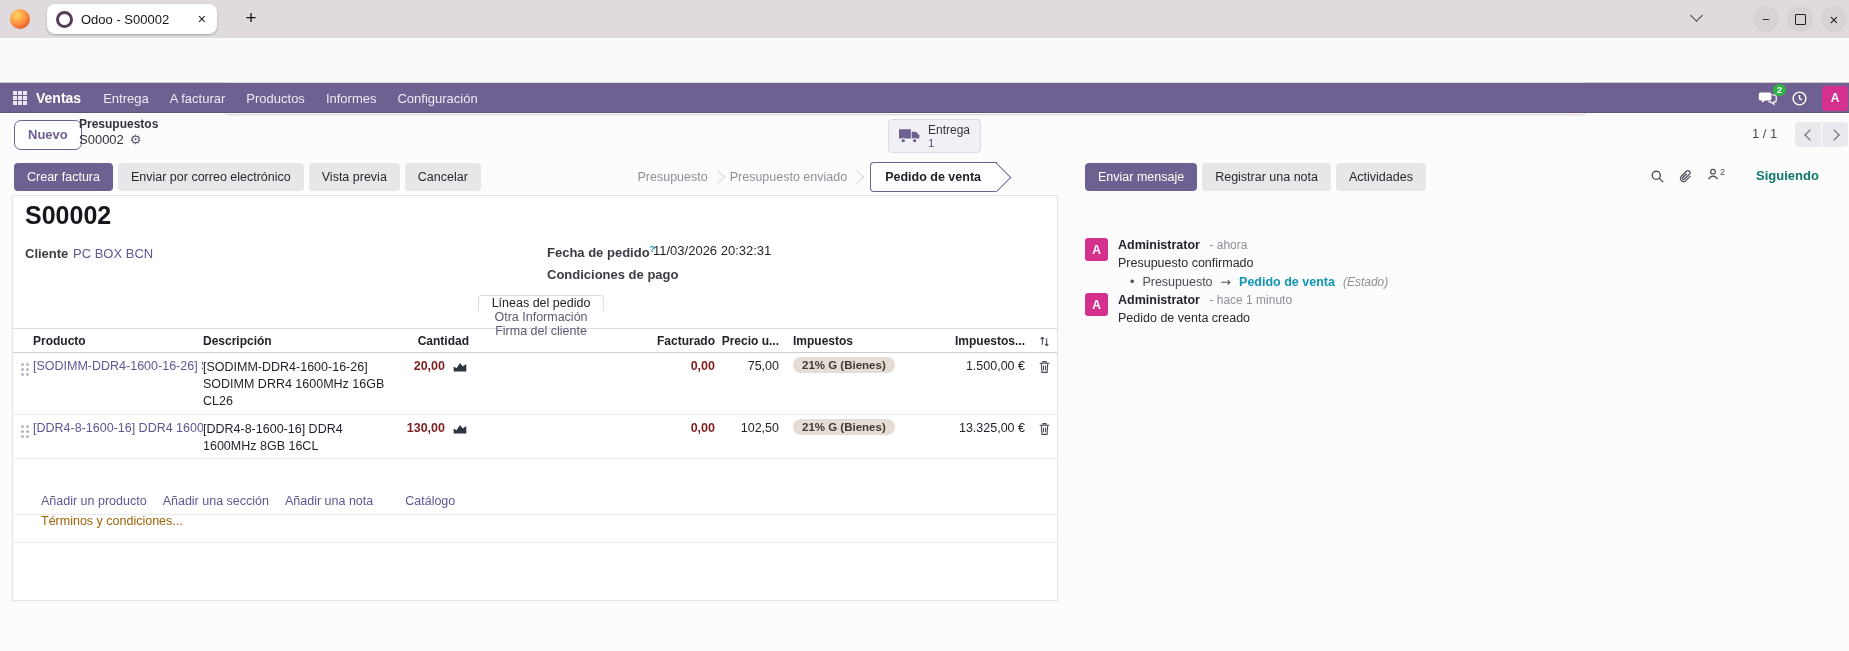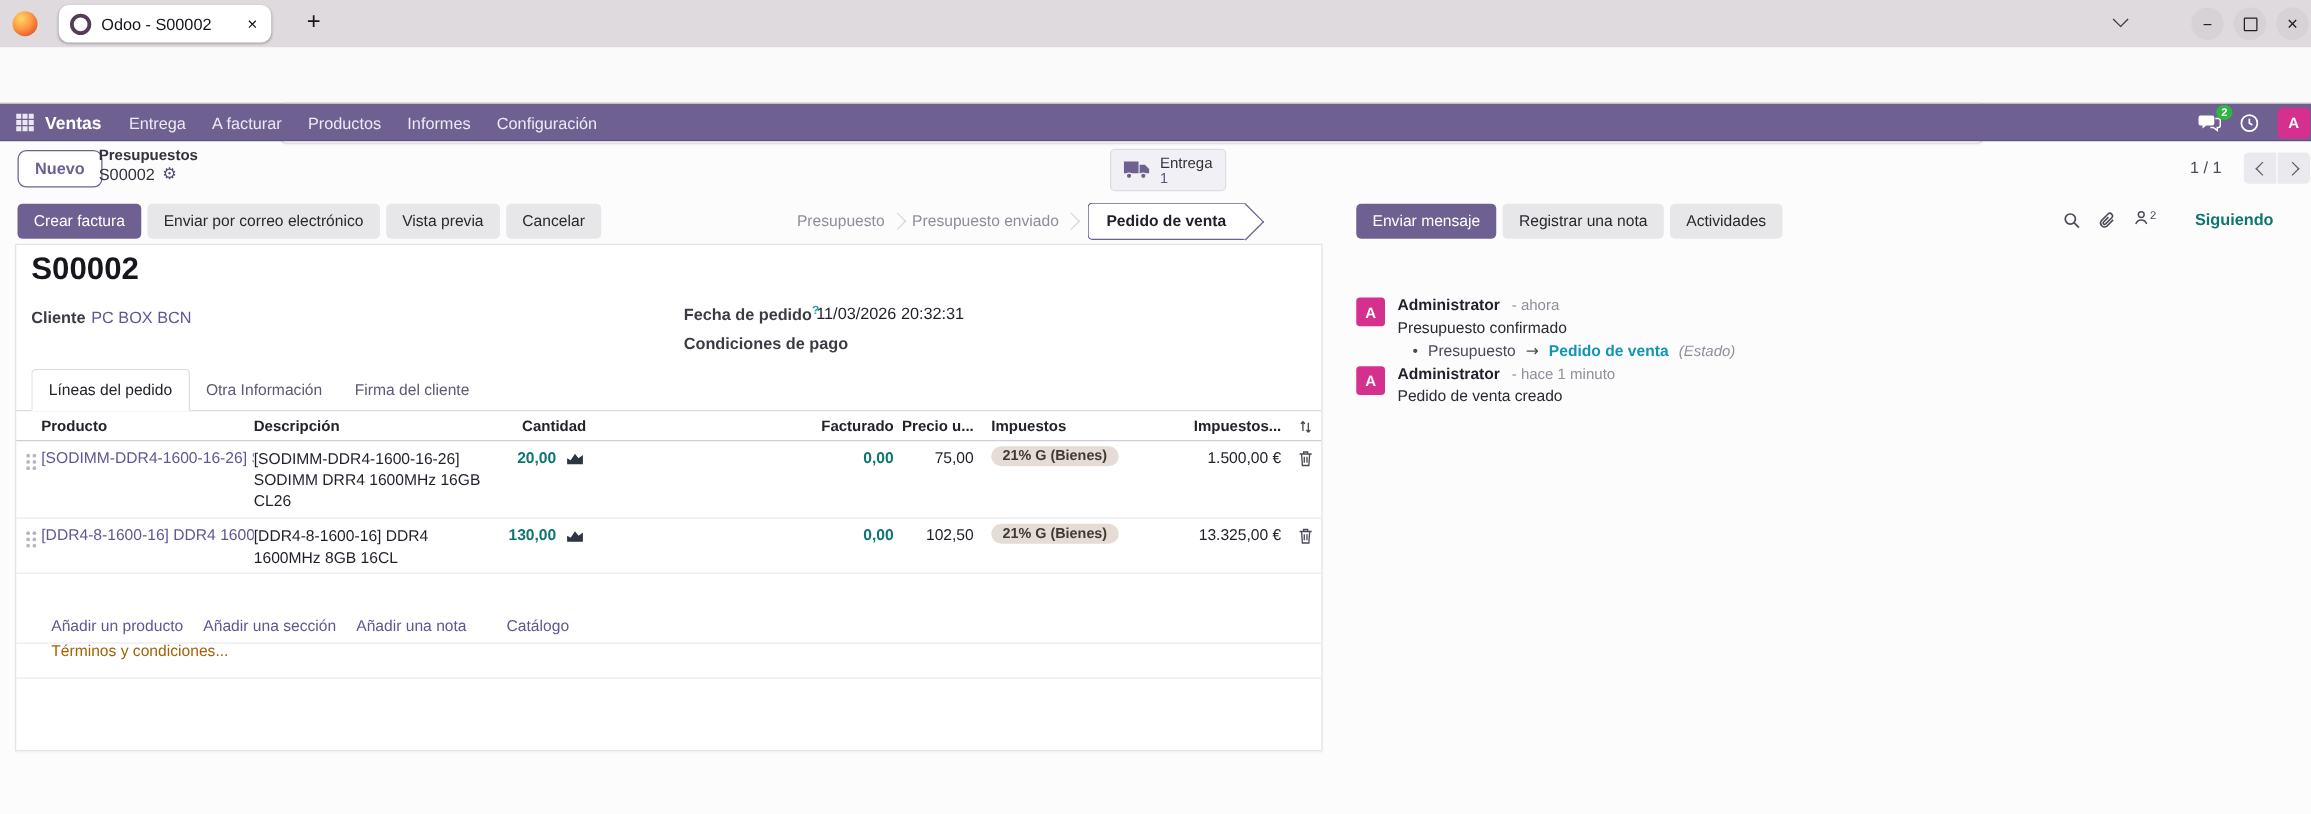--- a/index.html
+++ b/index.html
@@ -92,39 +92,39 @@
   .sabs{position:absolute;}
   #sheet-title{left:12px;top:5px;font-size:25px;font-weight:700;color:#17161d;}
   .flabel{font-size:13px;font-weight:600;color:#3c3b44;}
   #f-cliente-label{left:12px;top:50px;}
   #f-cliente-val{left:60px;top:50px;font-size:13px;color:#5f5794;}
   #f-fecha-label{left:534px;top:47px;}
   .sup-help{font-size:9.5px;color:#17a2b8;vertical-align:super;}
   #f-fecha-val{left:640px;top:47px;font-size:13px;color:#211f2a;}
   #f-cond-label{left:534px;top:71px;}
 
-  #tabsbar{left:0;top:99px;width:100%;height:34px;border-bottom:1px solid #dcdce3;box-sizing:border-box;display:flex;align-items:center;padding-left:12px;}
+  #tabsbar{left:0;top:99px;width:100%;height:34px;border-bottom:1px solid #dcdce3;box-sizing:border-box;display:flex;align-items:center;padding-left:12px;flex-direction:column;}
   .ntab{font-size:12.5px;height:34px;display:flex;align-items:center;padding:0 13px;box-sizing:border-box;}
   .ntab.active{background:#fff;border:1px solid #dcdce3;border-bottom:1px solid #fff;border-radius:4px 4px 0 0;margin-bottom:-1px;color:#24232b;}
   .ntab.inactive{color:#5d5975;}
 
   #olist{left:0;top:133px;width:100%;}
   .orow{display:grid;grid-template-columns:12px 170px 196px 46px 24px 246px 64px 158px 88px 26px;padding:0 8px;box-sizing:border-box;align-items:start;}
   .ohead{height:24px;align-items:center;border-bottom:1px solid #cfcfd7;}
   .ohead span{font-size:12px;font-weight:700;color:#24232b;}
   .h-qty{grid-column:4/6;text-align:right;}
   .h-right{text-align:right;}
   .h-tax{padding-left:14px;}
   .oline{border-bottom:1px solid #ebebf0;padding-top:6px;padding-bottom:4px;font-size:12.5px;}
   .r1{min-height:45px;}.r2{min-height:42px;}
   .drag{display:grid;grid-template-columns:repeat(2,3px);grid-template-rows:repeat(3,3px);gap:2px;margin-top:4px;}
   .drag i{background:#b6b6c1;border-radius:50%;display:block;}
   .c-prod{color:#5f5794;white-space:nowrap;overflow:hidden;padding-right:4px;}
   .c-desc{color:#211f2a;line-height:1.35;padding-right:4px;}
-  .c-qty,.c-inv{text-align:right;color:#0f766e;font-weight:600;}
+  .c-qty,.c-inv{text-align:right;color:#7f1d1d;font-weight:600;}
   .c-ico{display:flex;justify-content:flex-end;padding-right:2px;color:#2d3442;margin-top:1px;}
   .c-price,.c-amt{text-align:right;color:#211f2a;}
   .c-tax{padding-left:14px;margin-top:-2px;}
   .badge{display:inline-block;background:#e5dcd5;color:#403a31;font-size:11.5px;font-weight:600;border-radius:10px;padding:2px 9px;white-space:nowrap;}
   .c-trash{display:flex;justify-content:flex-end;color:#4b4b57;margin-top:1px;}
   #linksrow{display:flex;gap:16px;align-items:center;height:27px;padding-left:28px;border-bottom:1px solid #ebebf0;margin-top:28px;}
   .addlink{font-size:12.5px;color:#5f5794;}
   .cat-link{margin-left:16px;}
   #emptyrow{height:27px;border-bottom:1px solid #ebebf0;}
   #terms{left:17px;top:318px;font-size:12.5px;color:#a16207;margin-left:11px;}

